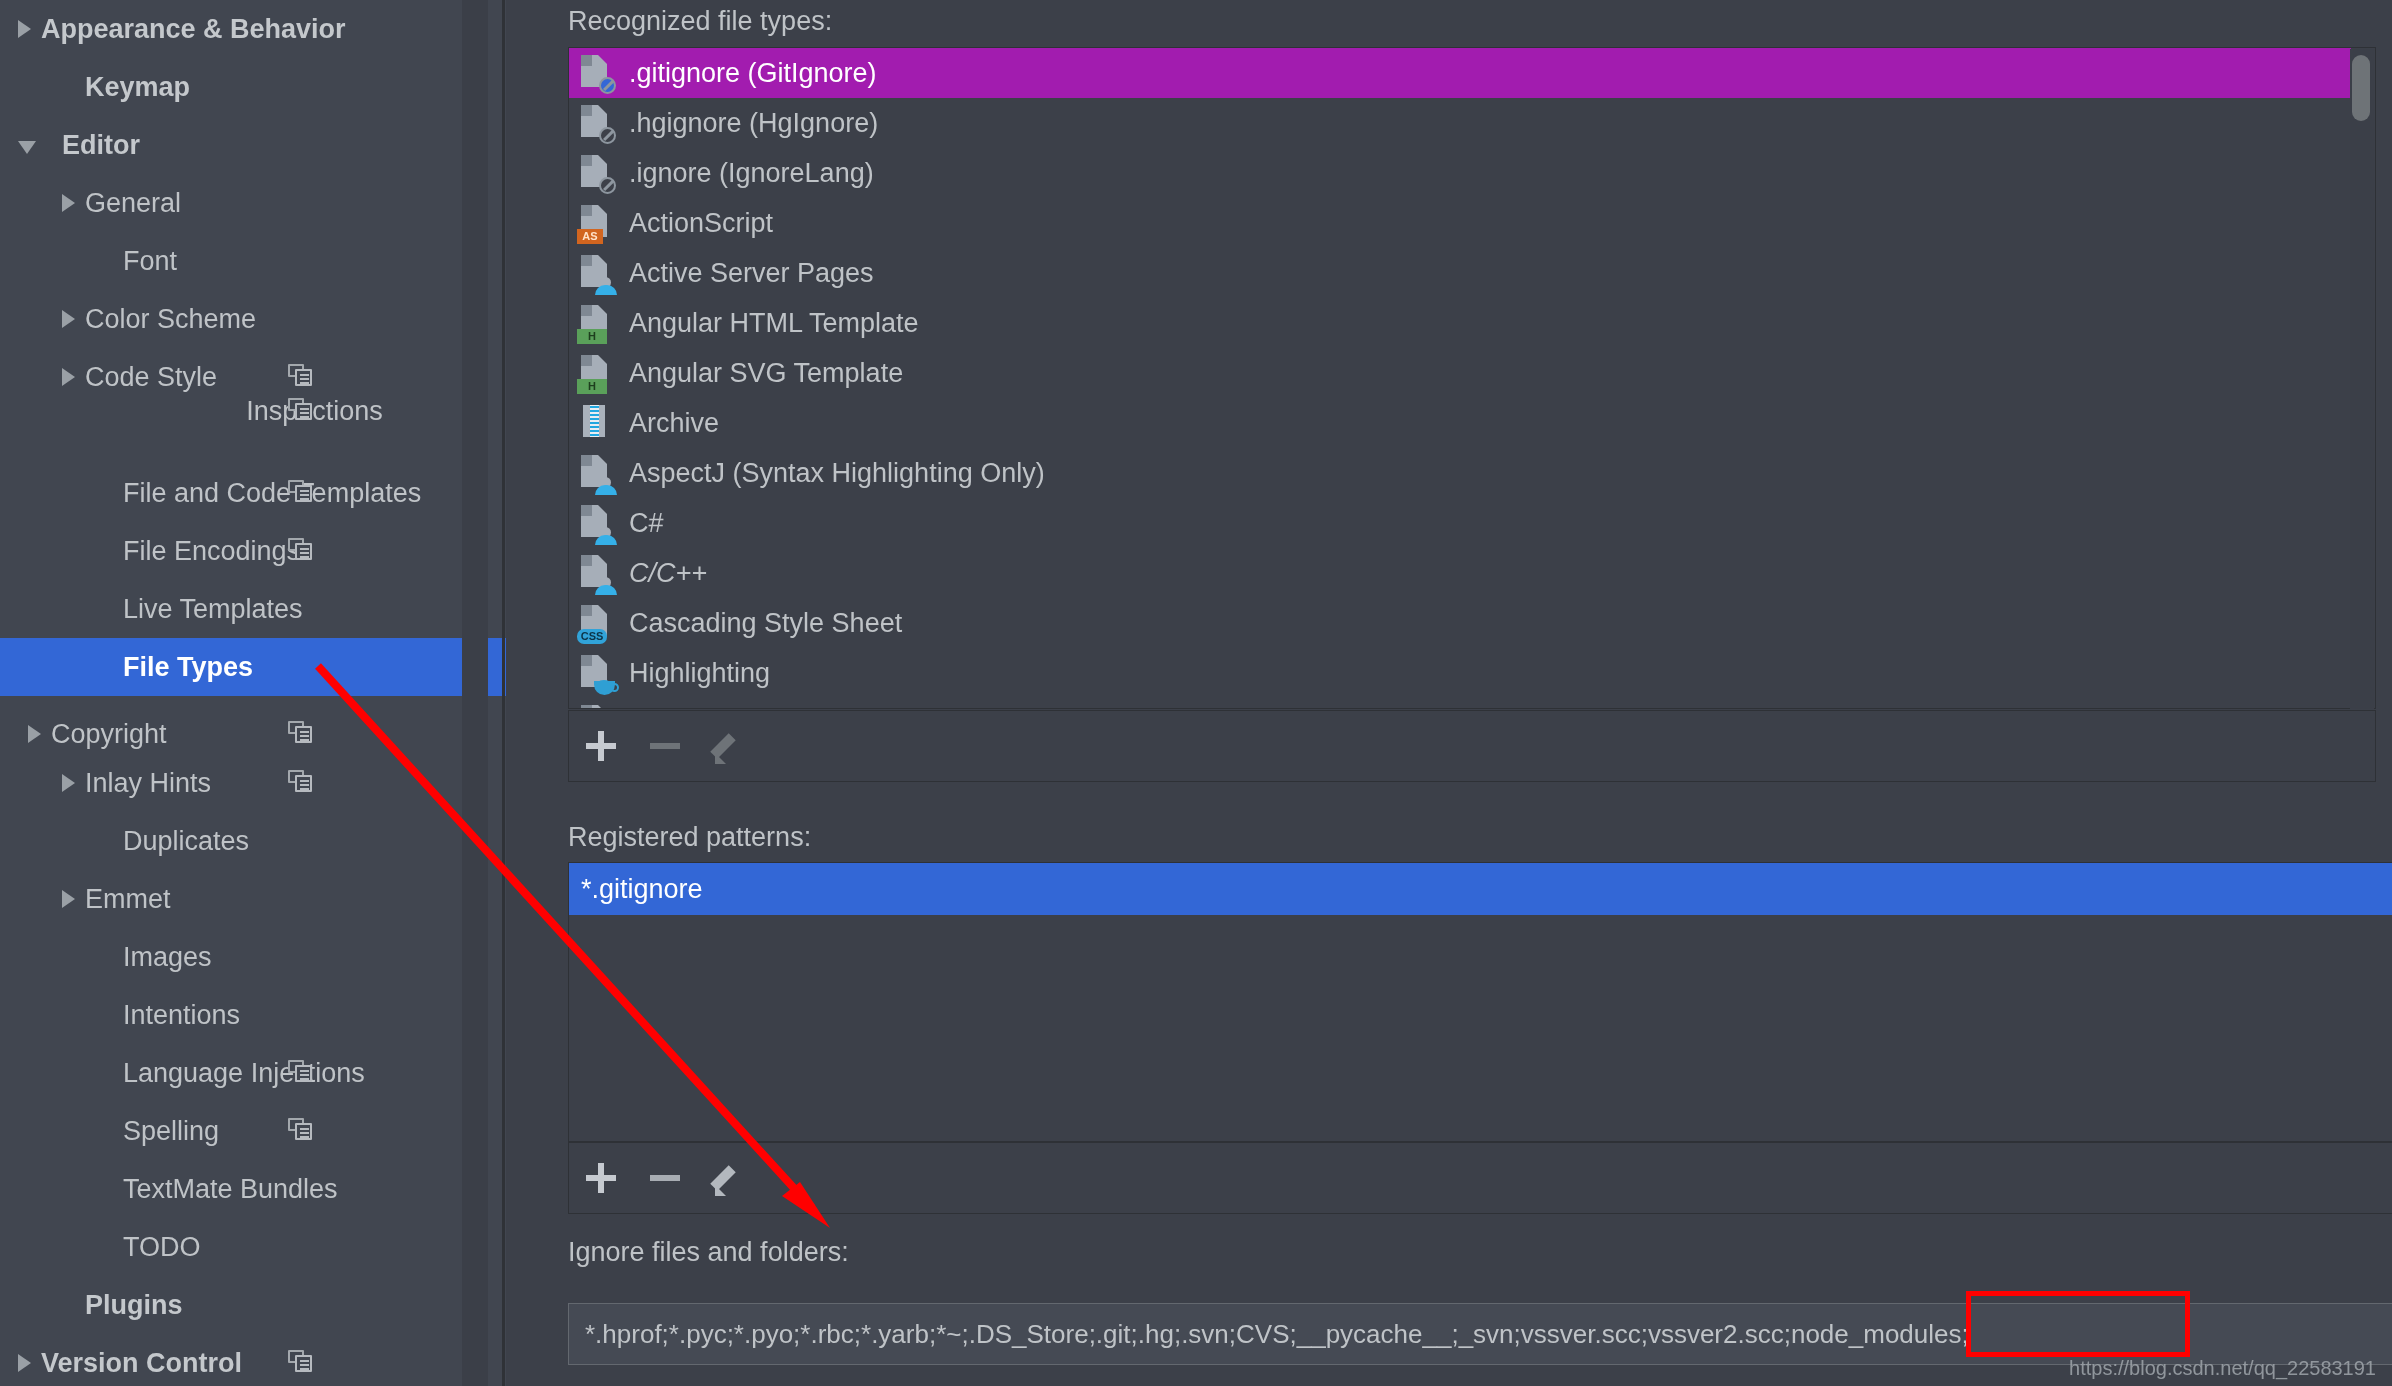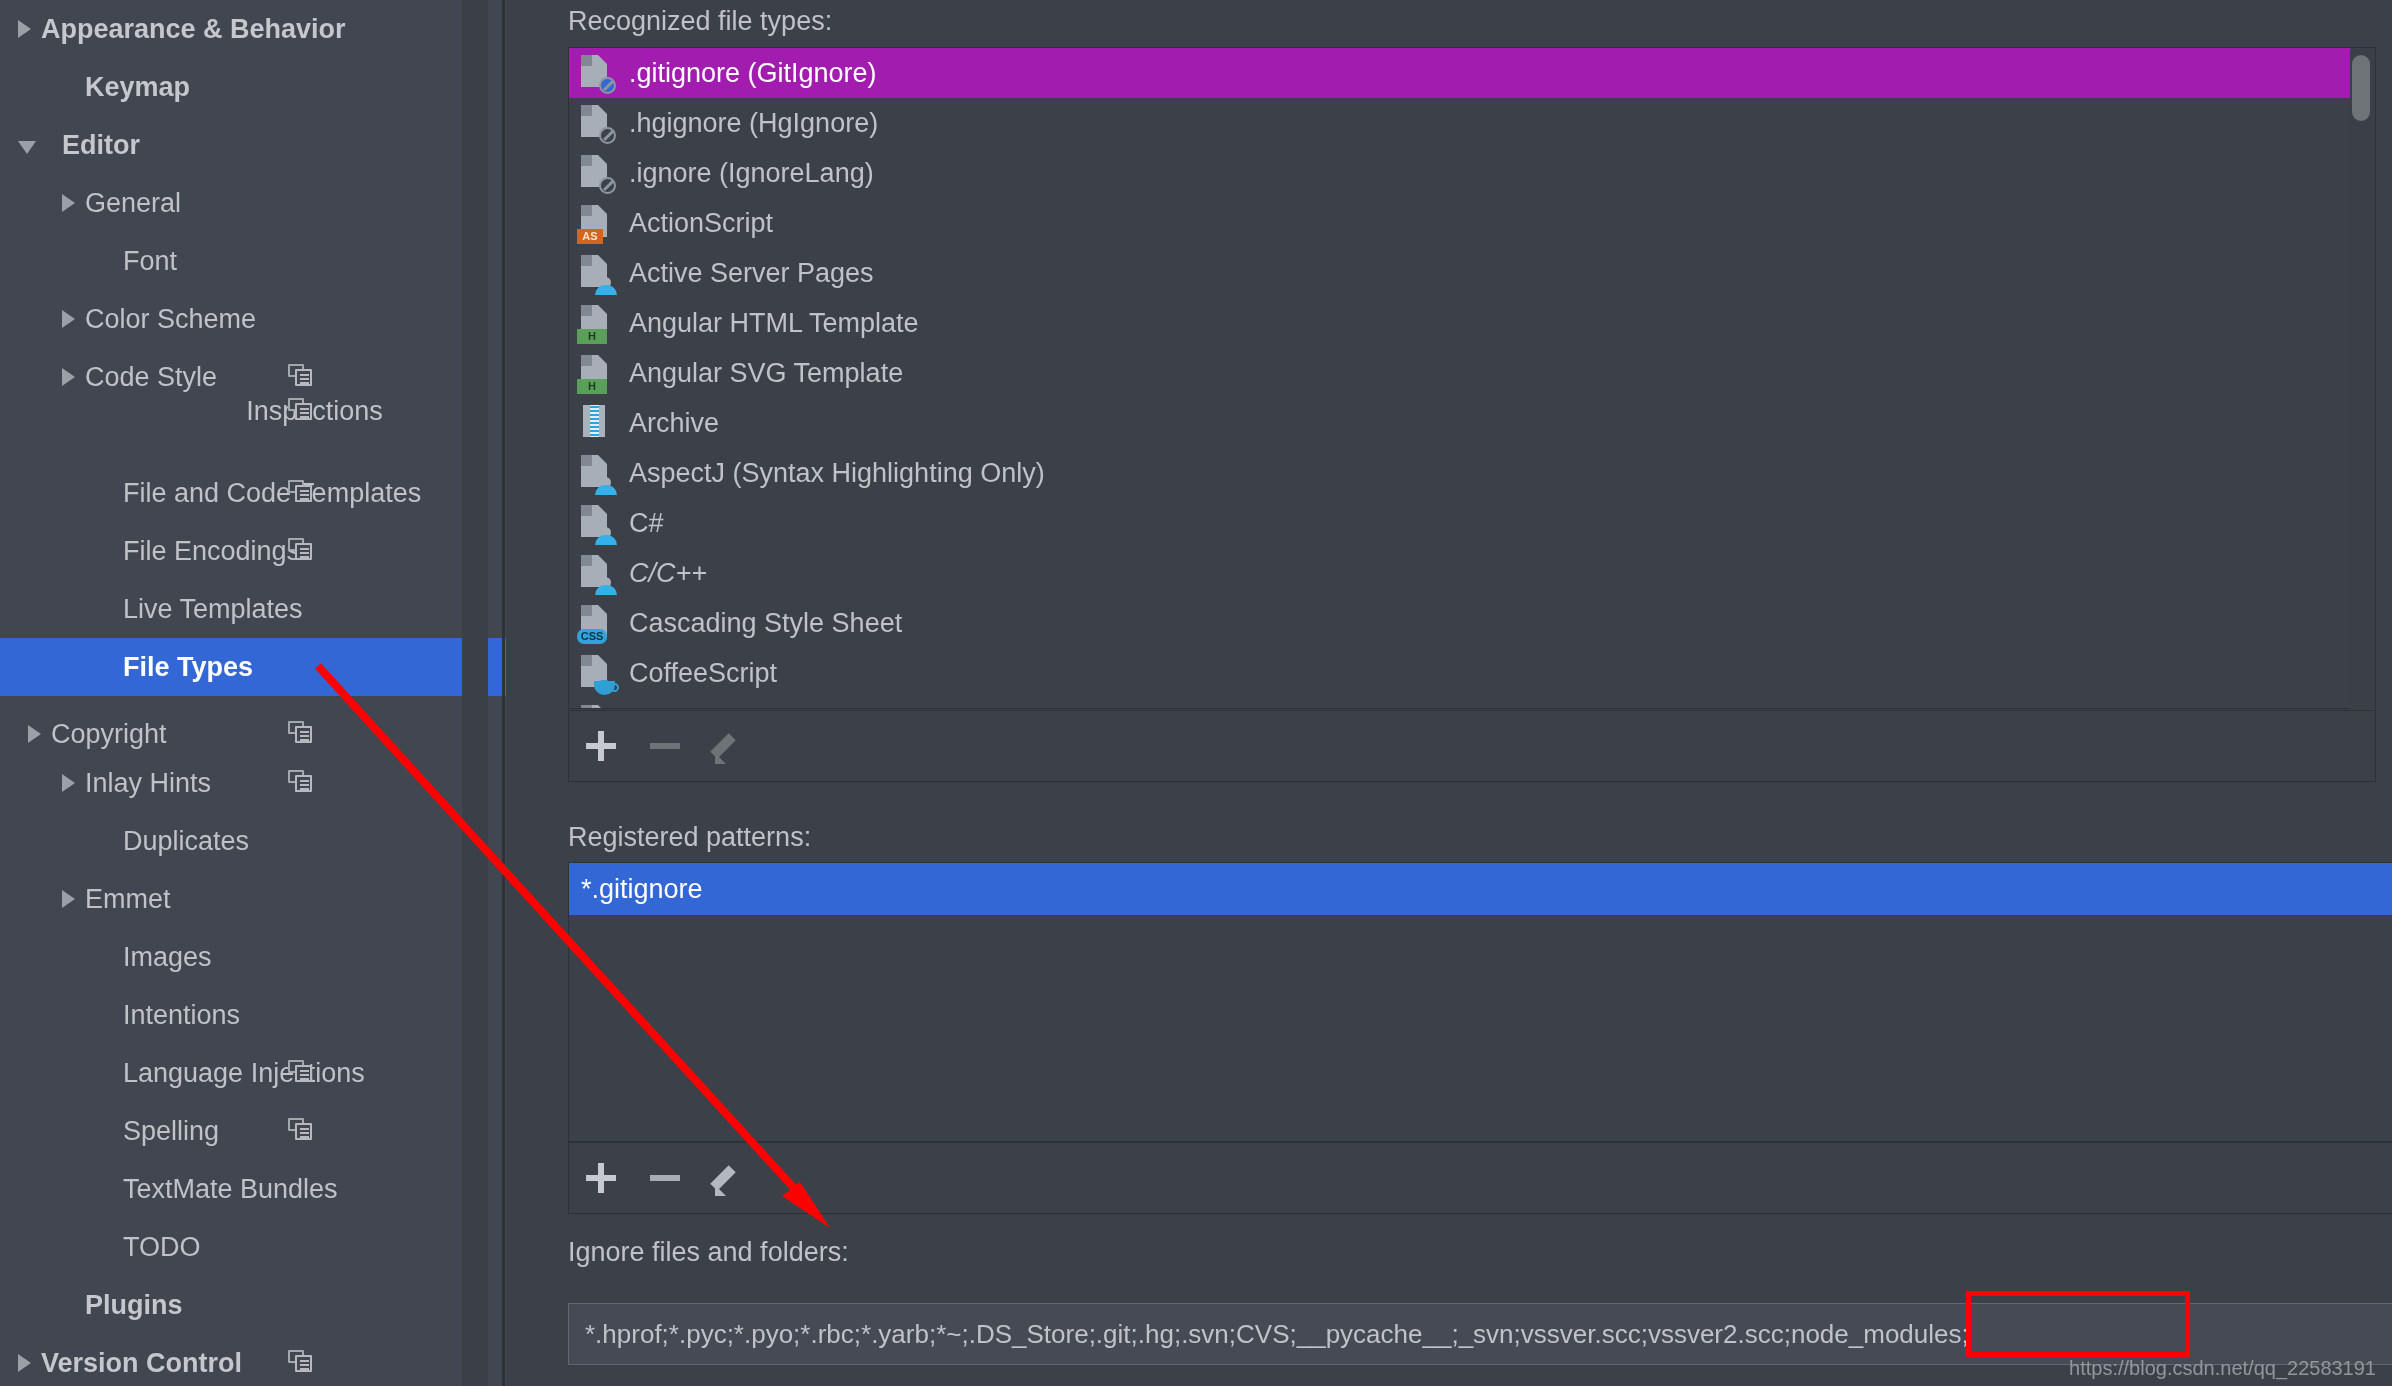--- a/index.html
+++ b/index.html
@@ -513,21 +513,21 @@
               <span class="fileglyph">
                 <span class="page"></span>
                 <span class="fold"></span>
               </span>
               <span class="cup">
                 <span class="steam"></span>
                 <span class="bowl"></span>
                 <span class="handle"></span>
               </span>
             </span>
-            <span>CoffeeScript</span>
+            <span>Highlighting</span>
           </div>
           <div class="type-row" style="top: 650px;">
             <span class="type-icon">
               <span class="fileglyph">
                 <span class="page"></span>
                 <span class="fold"></span>
               </span>
             </span>
           </div>
         </div>

